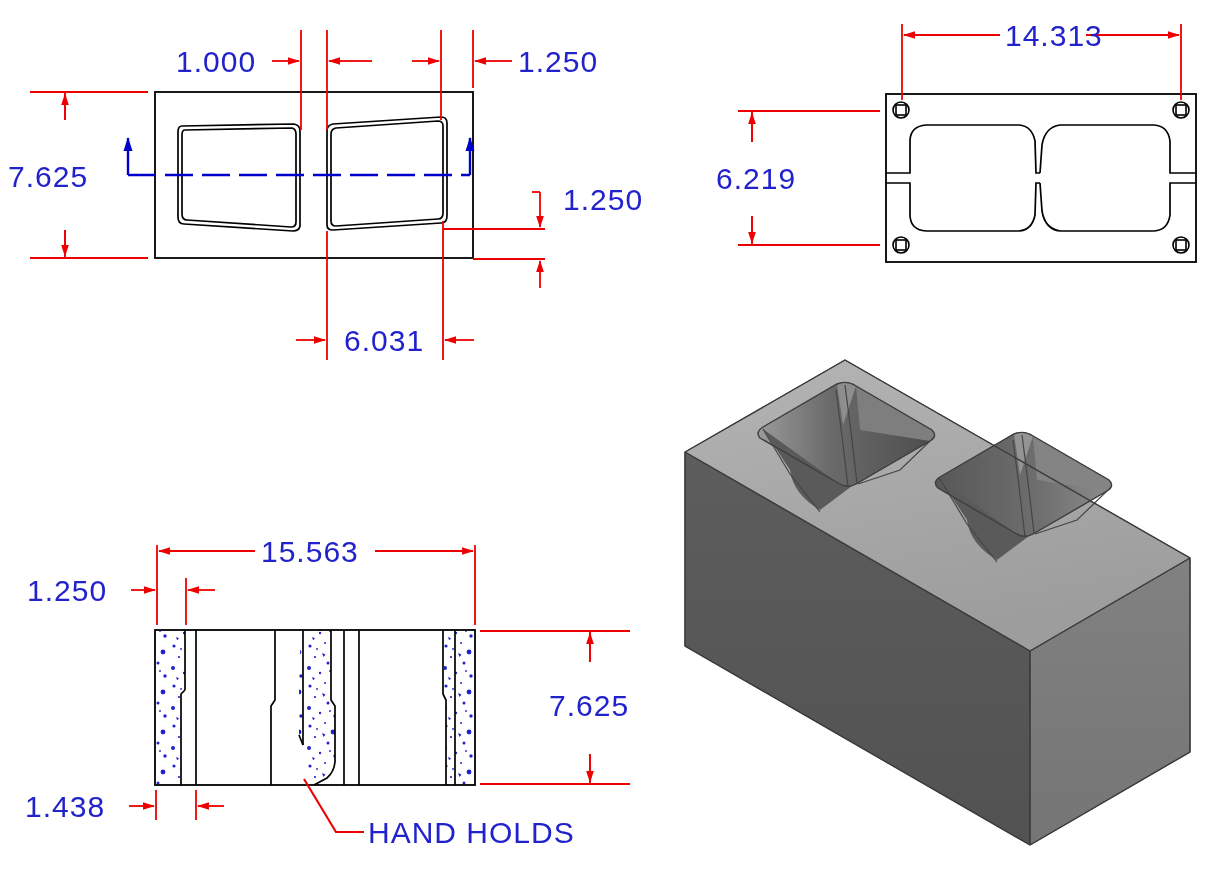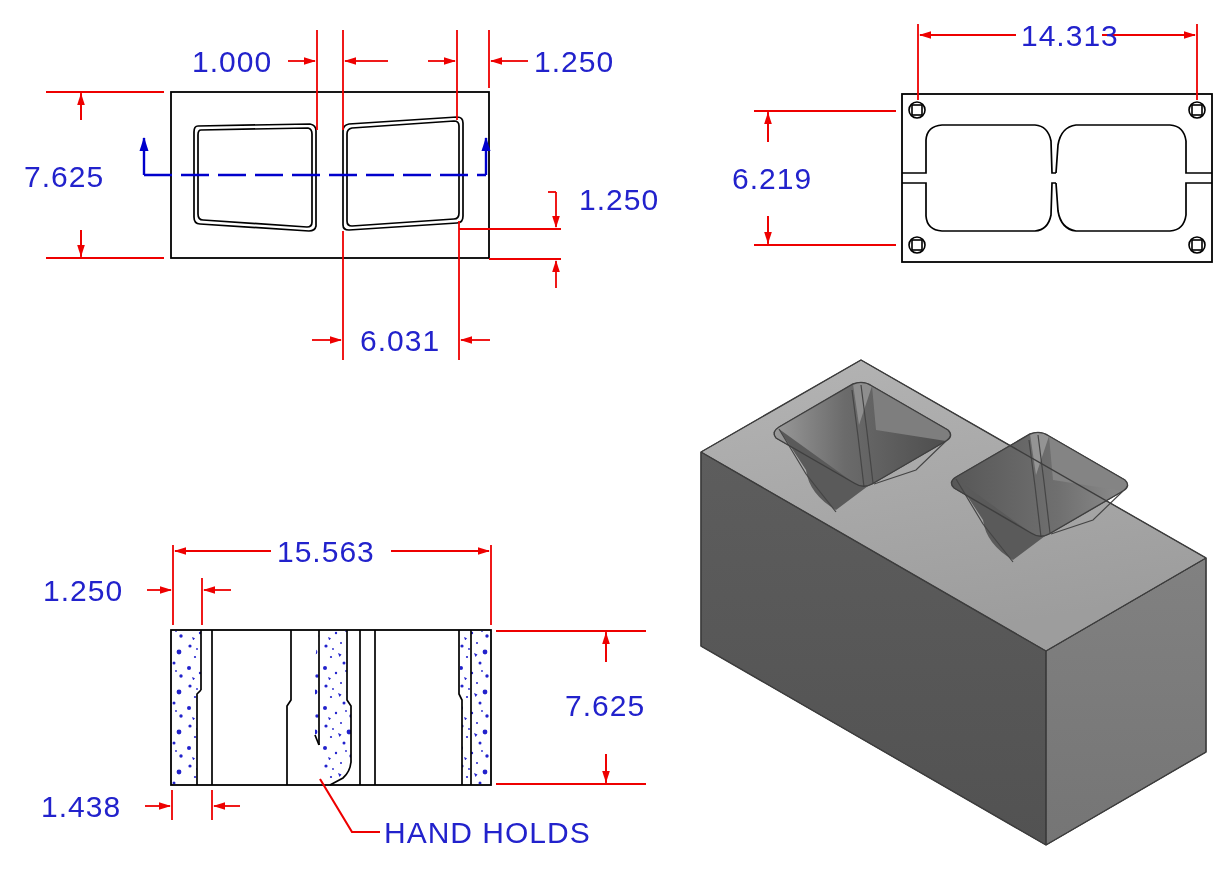--- a/index.html
+++ b/index.html
@@ -10,21 +10,21 @@
   }
   body {
     width: 1232px;
     height: 880px;
     position: relative;
     overflow: hidden;
     font-family: "Liberation Sans", sans-serif;
   }
   #sheet {
     position: absolute;
-    left: 16px;
+    left: 0;
     top: 0;
     width: 1107px;
     height: 880px;
   }
   svg.dwg {
     position: absolute;
     left: 0;
     top: 0;
     width: 1232px;
     height: 880px;

